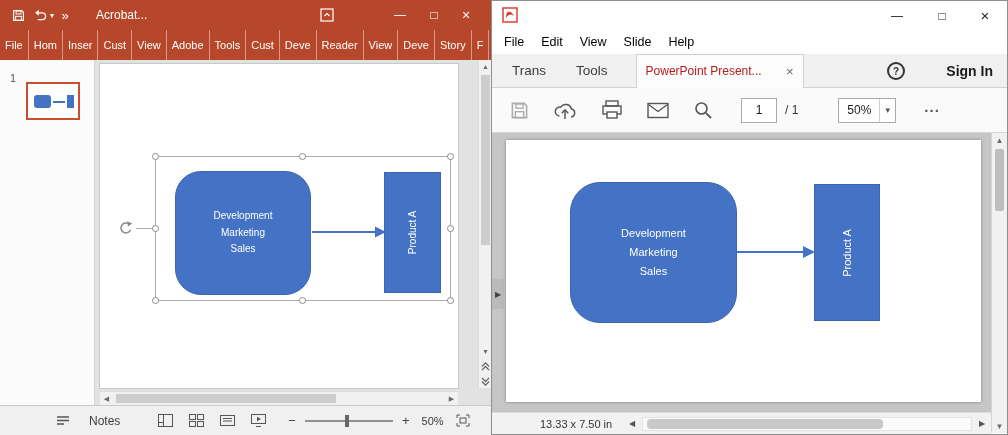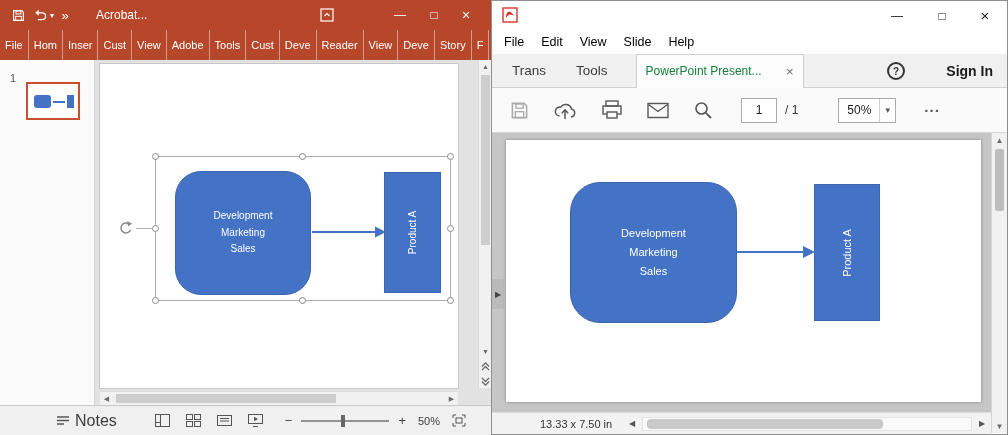--- a/index.html
+++ b/index.html
@@ -42,39 +42,39 @@
 
   .vsb{position:absolute;right:0;top:0;bottom:17px;width:14px;background:#F1F1F1;border-left:1px solid #DCDCDC}
   .hsb{position:absolute;left:5px;right:34px;bottom:0;height:14px;background:#F1F1F1;border-top:1px solid #DCDCDC}
   .sb-btn{position:absolute;display:flex;align-items:center;justify-content:center;color:#6a6a6a;font-size:7px;width:100%;height:13px}
   .sb-btn-h{position:absolute;display:flex;align-items:center;justify-content:center;color:#6a6a6a;font-size:7px;width:13px;height:100%}
   .vsb .thumb-v{position:absolute;left:2px;right:2px;top:15px;height:170px;background:#CDCDCD}
   .hsb .thumb-h{position:absolute;top:2px;bottom:2px;left:16px;width:220px;background:#CDCDCD}
 
   .ppt-status{position:absolute;left:0;right:0;bottom:0;height:30px;background:#F0F0F0;border-top:1px solid #C9C9C9;display:flex;align-items:center;color:#3c3c3c}
   .st-icon{color:#555;display:flex;align-items:center}
-  .st-label{font-size:16px;margin-left:5px}
+  .st-label{font-size:12px;margin-left:19px}
   .view-btn{margin-left:16px;color:#555;display:flex;align-items:center}
   .zoom-sign{font-size:13px;color:#444}
   .zoom-track{position:relative;width:88px;height:2px;background:#929292;margin-left:9px}
   .zoom-thumb{position:absolute;left:40px;top:-5px;width:4px;height:12px;background:#666}
   .zoom-pct{font-size:11px;margin-left:12px}
 
   
   .acr{position:absolute;left:491px;top:0;width:517px;height:435px;background:#fff;border:1px solid #8f8f8f;overflow:hidden}
   .acr-titlebar{position:relative;height:29px;background:#fff}
   .acr-appicon{position:absolute;left:10px;top:6px}
   .acr-title{position:absolute;left:33px;top:0;height:29px;display:flex;align-items:center;font-size:12px;color:#111;white-space:nowrap}
   .acr-winbtn{position:absolute;top:0;height:29px;width:40px;display:flex;align-items:center;justify-content:center;color:#222;font-size:12px}
   .acr-menubar{display:flex;align-items:center;height:24px;padding-left:12px;gap:17px;background:#fff}
   .acr-menu{font-size:12.5px;color:#000}
   .acr-tabbar{position:relative;height:34px;background:#F0F0F0;border-bottom:1px solid #D2D2D2;display:flex;align-items:center}
   .acr-tab{font-size:13.5px;color:#3b3b3b}
   .doc-tab{margin-left:28px;height:34px;width:168px;background:#FCFCFC;border:1px solid #CFCFCF;border-bottom:none;display:flex;align-items:center;padding:0 9px;gap:8px}
-  .doc-tab-label{flex:1;font-size:12px;color:#15803d;white-space:nowrap;overflow:hidden;text-overflow:ellipsis}
+  .doc-tab-label{flex:1;font-size:12px;color:#b91c1c;white-space:nowrap;overflow:hidden;text-overflow:ellipsis}
   .doc-tab-close{color:#666;font-size:13px}
   .help-circle{position:absolute;right:102px;top:8px;width:18px;height:18px;border:2px solid #333;border-radius:50%;display:flex;align-items:center;justify-content:center;font-size:10px;font-weight:bold;color:#333}
   .sign-in{position:absolute;right:14px;top:0;height:34px;display:flex;align-items:center;font-size:14px;font-weight:bold;color:#1a1a1a}
   .acr-toolbar{display:flex;align-items:center;height:45px;background:#FAFAFA;border-bottom:1px solid #D8D8D8}
   .tool-icon{color:#565656;display:flex;align-items:center}
   .tool-disabled{color:#ABABAB}
   .page-input{margin-left:28px;width:36px;height:25px;border:1px solid #ABABAB;background:#fff;text-align:center;font-size:12px;font-family:"Liberation Sans",sans-serif;color:#222}
   .page-total{font-size:12px;color:#333;margin-left:8px}
   .zoom-box{margin-left:40px;width:58px;height:25px;border:1px solid #ABABAB;background:#fff;display:flex;align-items:center}
   .zoom-val{flex:1;font-size:12px;color:#222;text-align:center}

